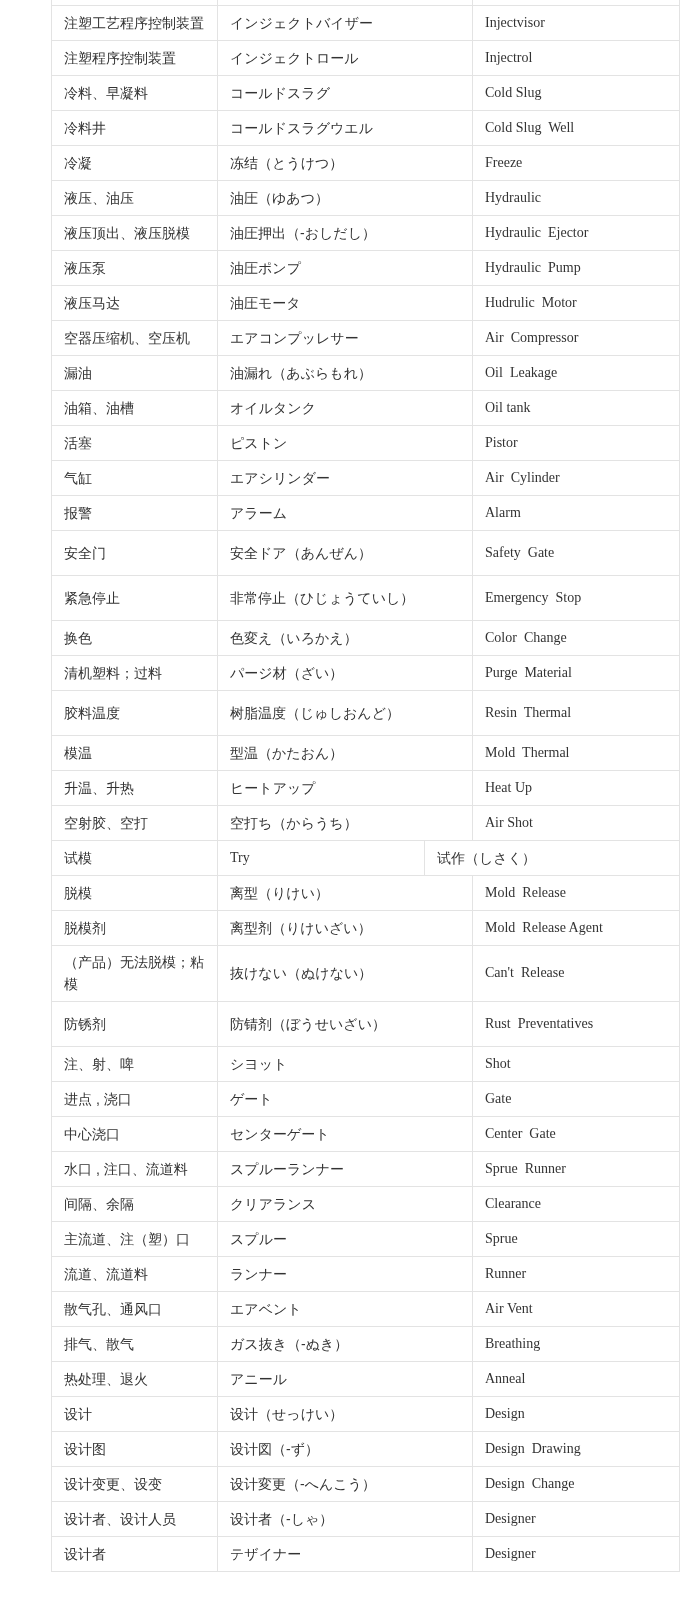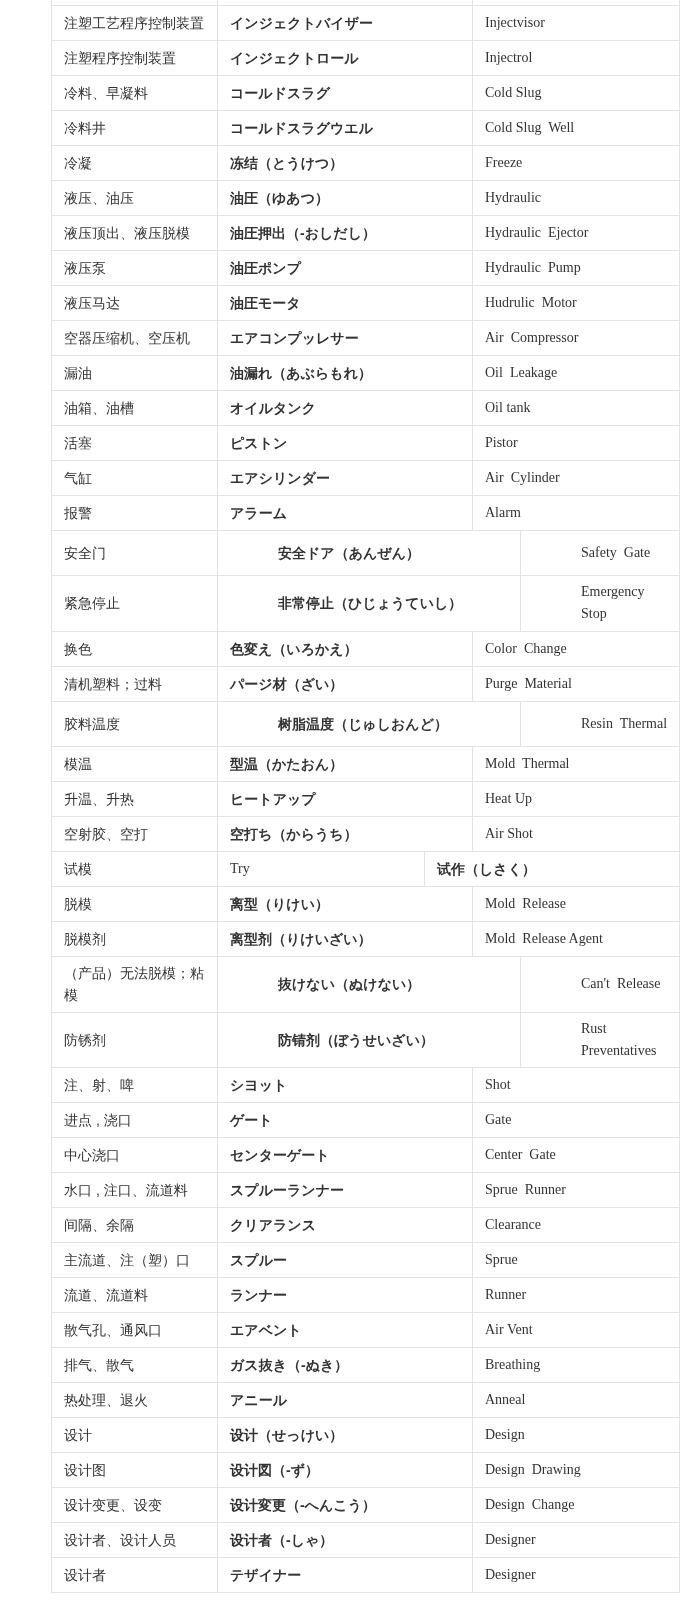--- a/index.html
+++ b/index.html
@@ -27,37 +27,37 @@
     width:673px;
     padding-left:44px;
   }
   .row{
     display:flex;
     align-items:stretch;
     border-left:1px solid var(--border);
     border-bottom:1px solid var(--border);
     min-height:35px;
   }
-  .row.tall{ min-height:45px;gap:48px; }
+  .row.tall{ min-height:45px; }
   .row.partial{ min-height:0; height:6px; }
   .row:last-child{ border-bottom:1px solid var(--border); }
   .cell{
     display:flex;
     align-items:center;
     border-right:1px solid var(--border);
     padding:5px 10px 5px 12px;
     font-size:14px;
     line-height:1.6;
     color:var(--text);
     white-space:pre-wrap;
     word-break:break-word;
   }
   .partial .cell{ padding:0 10px 0 12px; }
   .c0{ width:166px; flex:none; }
-  .c1{ width:255px; flex:none;font-weight:bold; }
+  .c1{ width:255px; flex:none; }
   .c2{ flex:1;font-family:Liberation Serif, serif; }
 </style>
 </head>
 <body>
 
 <div class="viewport">
   <div class="glossary" id="glossary">
 
     <div class="row partial">
       <div class="cell c0"></div>

